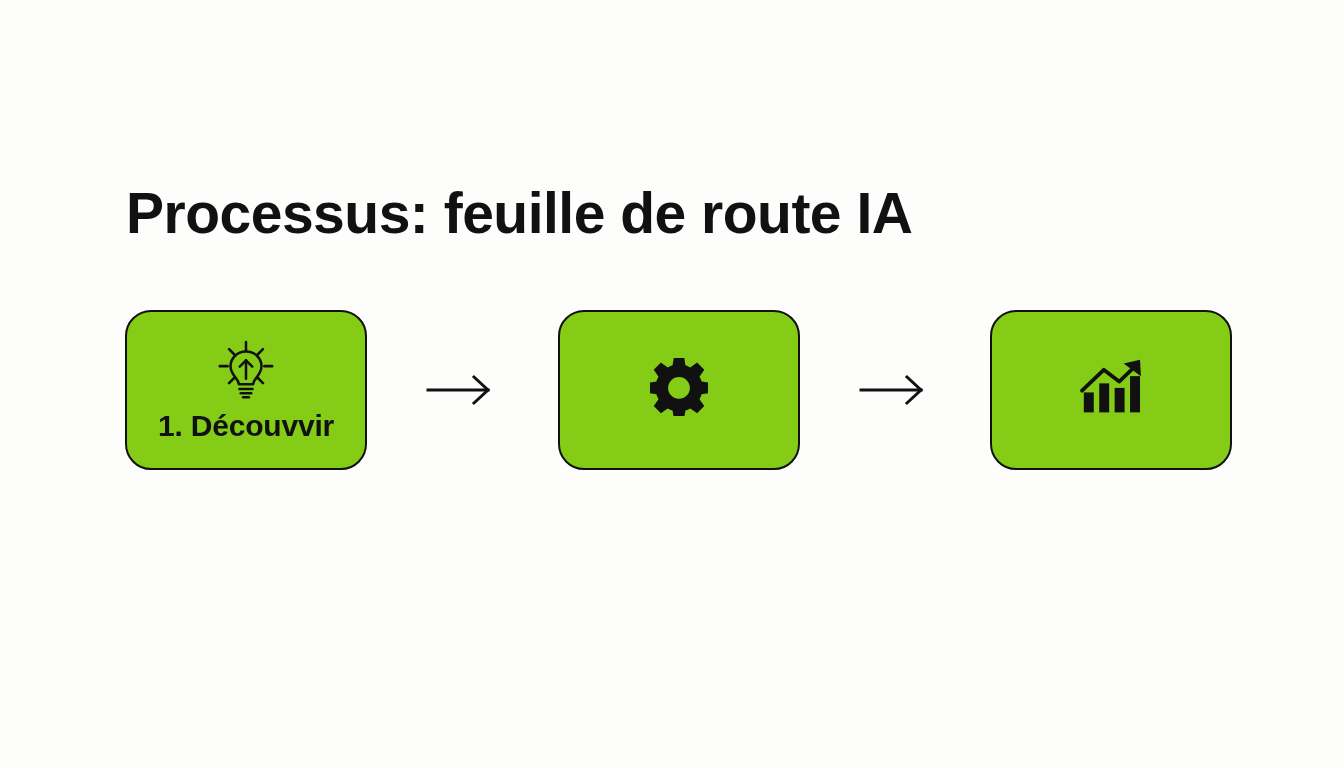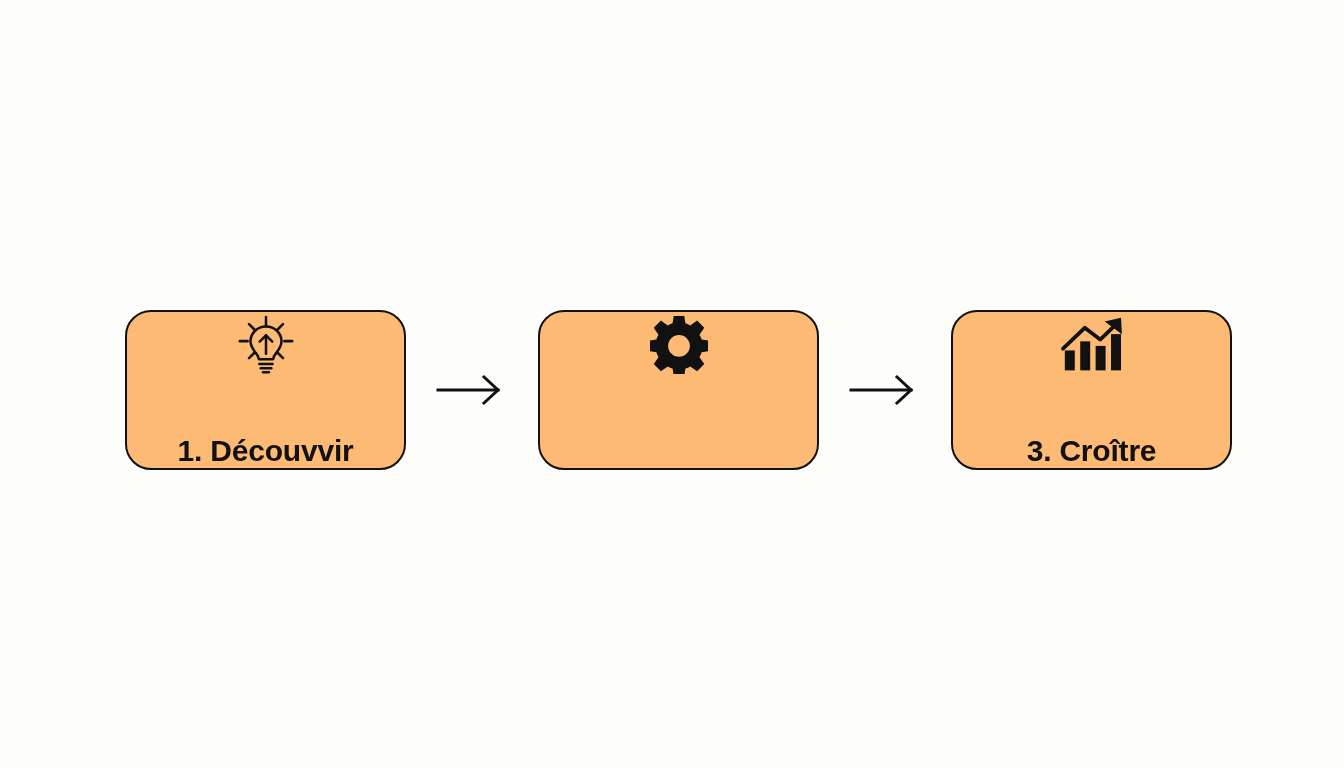--- a/index.html
+++ b/index.html
@@ -43,30 +43,30 @@
     top: 310px;
     width: 1107px;
     height: 160px;
     display: flex;
     flex-direction: row;
     align-items: center;
     justify-content: space-between;
   }
 
   .step-card {
-    width: 281px;
+    width: 242px;
     height: 160px;
     box-sizing: border-box;
     border: 2.5px solid #111111;
     border-radius: 26px;
-    background: #fdba74;
+    background: #84cc16;
     display: flex;
     flex-direction: column;
     align-items: center;
-    justify-content: space-between;
+    justify-content: center;
     flex: 0 0 auto;
   }
 
   .step-icon {
     height: 62px;
     display: flex;
     align-items: center;
     justify-content: center;
     margin-top: 2px;
     margin-bottom: 8px;
@@ -89,20 +89,21 @@
     display: flex;
     align-items: center;
     justify-content: center;
   }
 </style>
 </head>
 <body>
 
 <div class="slide">
 
+  <h1 class="slide-title">Processus: feuille de route IA</h1>
 
   <div class="flow">
 
     <div class="step-card">
       <div class="step-icon">
         <svg width="62" height="62" viewBox="0 0 64 64" fill="none" stroke="#111111" stroke-width="2.6" stroke-linecap="round" stroke-linejoin="round" aria-hidden="true">
 
           <line x1="32" y1="3" x2="32" y2="12"></line>
           <line x1="14.5" y1="10.5" x2="20" y2="16"></line>
           <line x1="49.5" y1="10.5" x2="44" y2="16"></line>
@@ -174,17 +175,16 @@
           <rect x="6" y="38" width="11" height="22" fill="#111111"></rect>
           <rect x="23" y="28" width="11" height="32" fill="#111111"></rect>
           <rect x="40" y="33" width="11" height="27" fill="#111111"></rect>
           <rect x="57" y="20" width="11" height="40" fill="#111111"></rect>
 
           <polyline points="4,36 28,13 45,26 66,6" fill="none" stroke="#111111" stroke-width="4.2" stroke-linecap="round" stroke-linejoin="round"></polyline>
 
           <polygon points="68,2 69,20 50,6" fill="#111111"></polygon>
         </svg>
       </div>
-      <div class="step-label">3. Croître</div>
     </div>
 
   </div>
 </div>
 
 </body></html>

